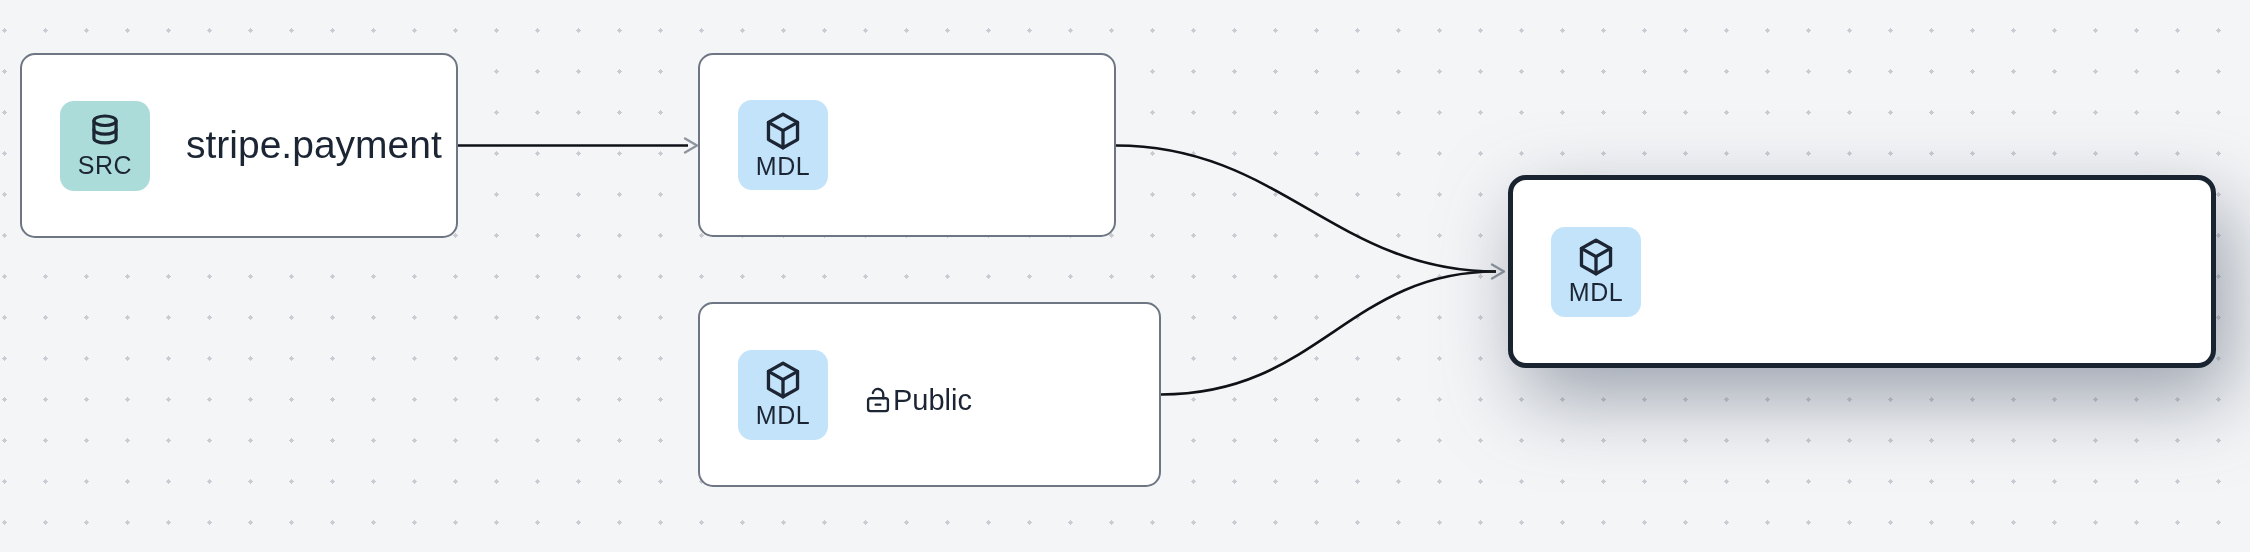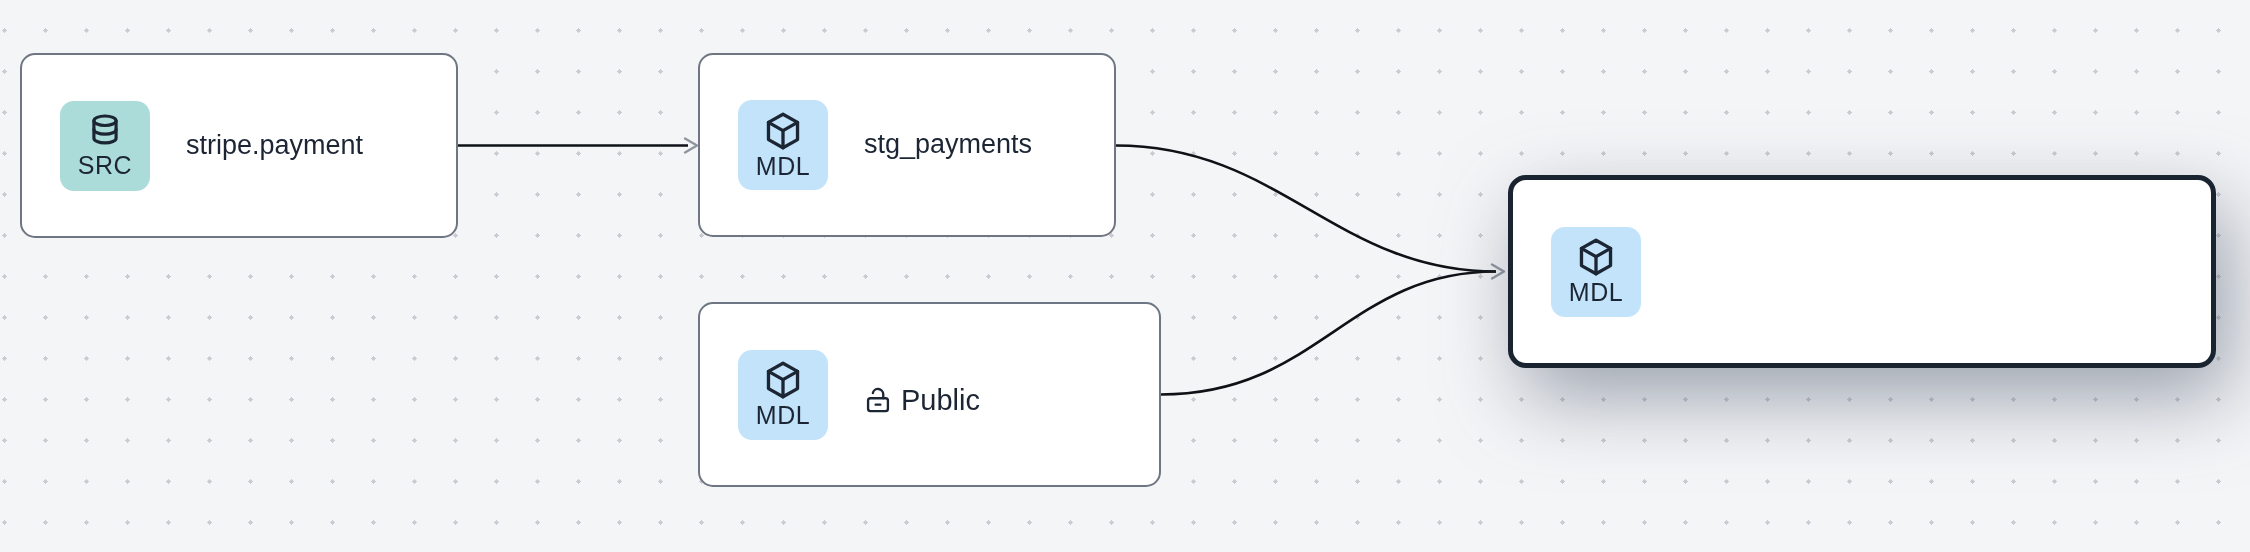--- a/index.html
+++ b/index.html
@@ -78,31 +78,31 @@
     color: #1c2534;
     line-height: 1.1;
   }
   .text-block {
     margin-left: 36px;
     display: flex;
     flex-direction: column;
     justify-content: center;
   }
   .node-title {
-    font-size: 27px;
+    font-size: 39px;
     font-weight: 500;
     color: #1c2534;
     line-height: 1.25;
     white-space: nowrap;
   }
   .node-subtitle {
     margin-top: 12px;
     display: flex;
     align-items: center;
-    gap: 9px;
+    gap: 1px;
     font-size: 29px;
     font-weight: 400;
     color: #1c2534;
     line-height: 1.1;
     white-space: nowrap;
   }
   .node-subtitle svg { display: block; }
 </style>
 </head>
 <body>
@@ -134,23 +134,20 @@
 
   <div class="node" id="node-stg-payments">
     <div class="badge" style="background: rgb(194, 227, 249);">
       <svg width="42" height="42" viewBox="0 0 24 24" fill="none" stroke="#1c2534" stroke-width="1.9" stroke-linecap="round" stroke-linejoin="round">
         <path d="M12 2.4 L20.3 7.1 V16.9 L12 21.6 L3.7 16.9 V7.1 Z"></path>
         <path d="M3.7 7.1 L12 11.8 L20.3 7.1"></path>
         <path d="M12 11.8 V21.6"></path>
       </svg>
       <span class="badge-label">MDL</span>
     </div>
-    <div class="text-block">
-      <div class="node-title">stg_payments</div>
-    </div>
   </div>
 
   <div class="node" id="node-fct-orders">
     <div class="badge" style="background: rgb(194, 227, 249);">
       <svg width="42" height="42" viewBox="0 0 24 24" fill="none" stroke="#1c2534" stroke-width="1.9" stroke-linecap="round" stroke-linejoin="round">
         <path d="M12 2.4 L20.3 7.1 V16.9 L12 21.6 L3.7 16.9 V7.1 Z"></path>
         <path d="M3.7 7.1 L12 11.8 L20.3 7.1"></path>
         <path d="M12 11.8 V21.6"></path>
       </svg>
       <span class="badge-label">MDL</span>

